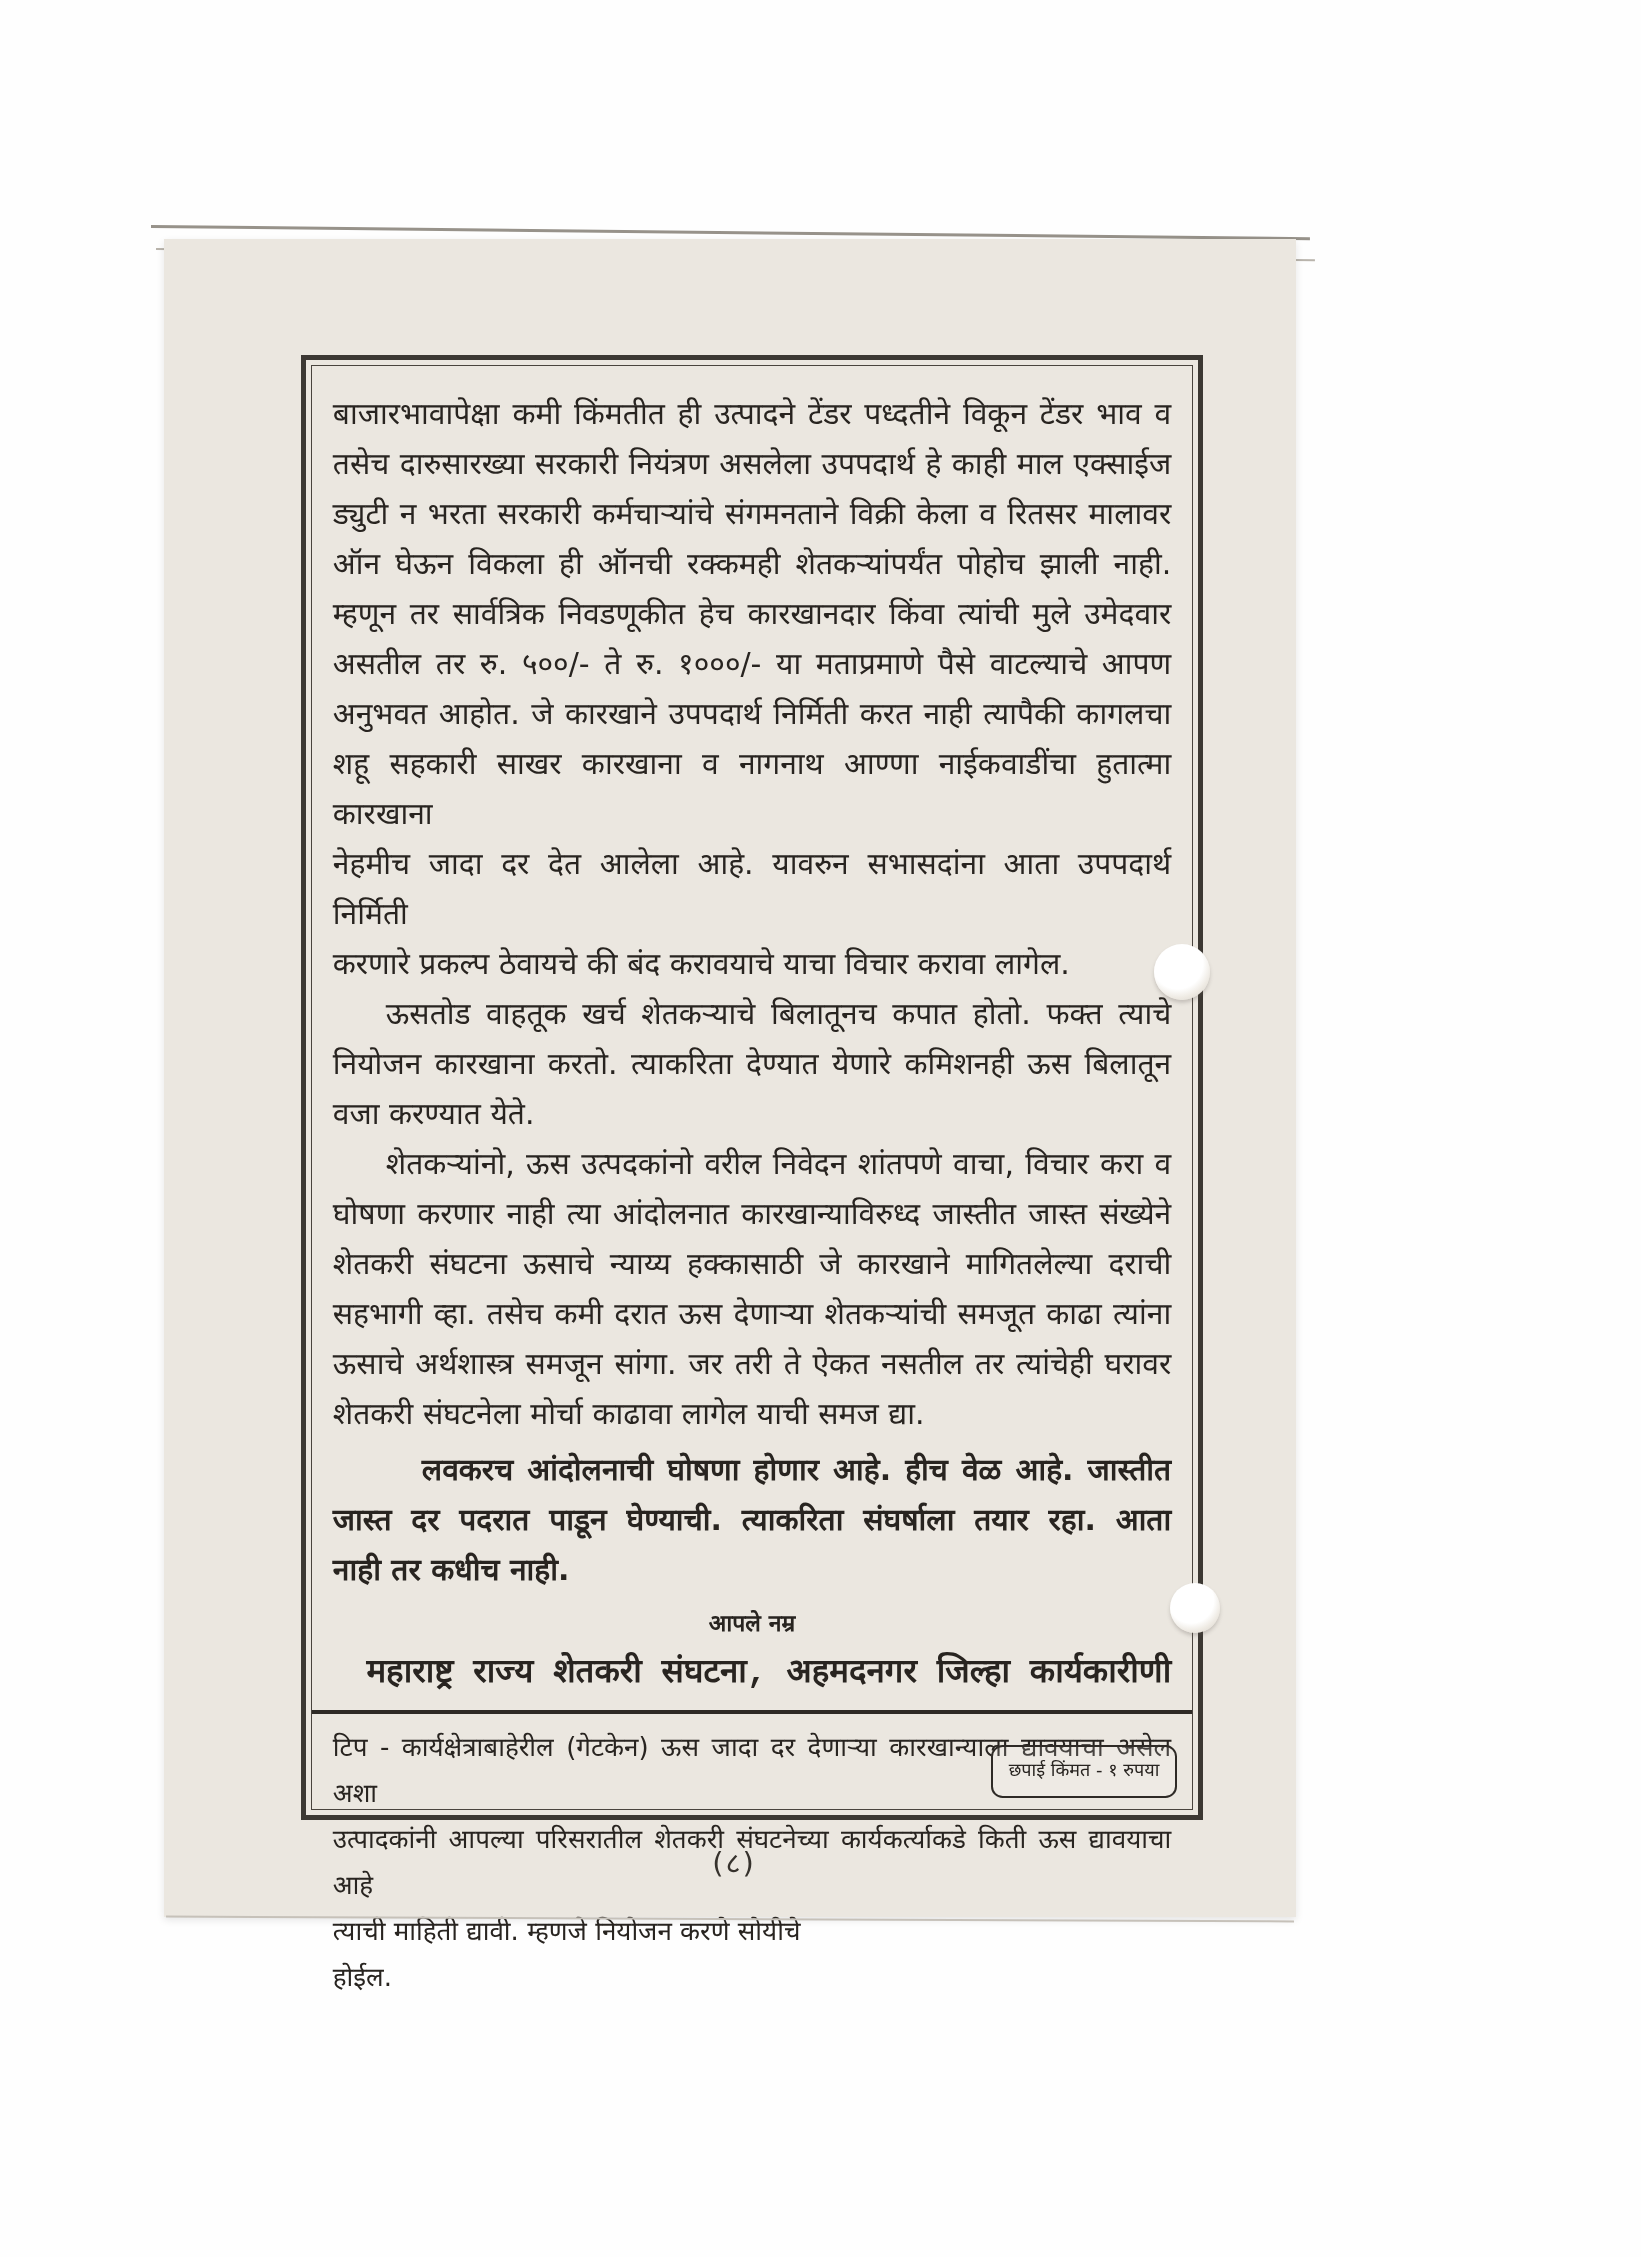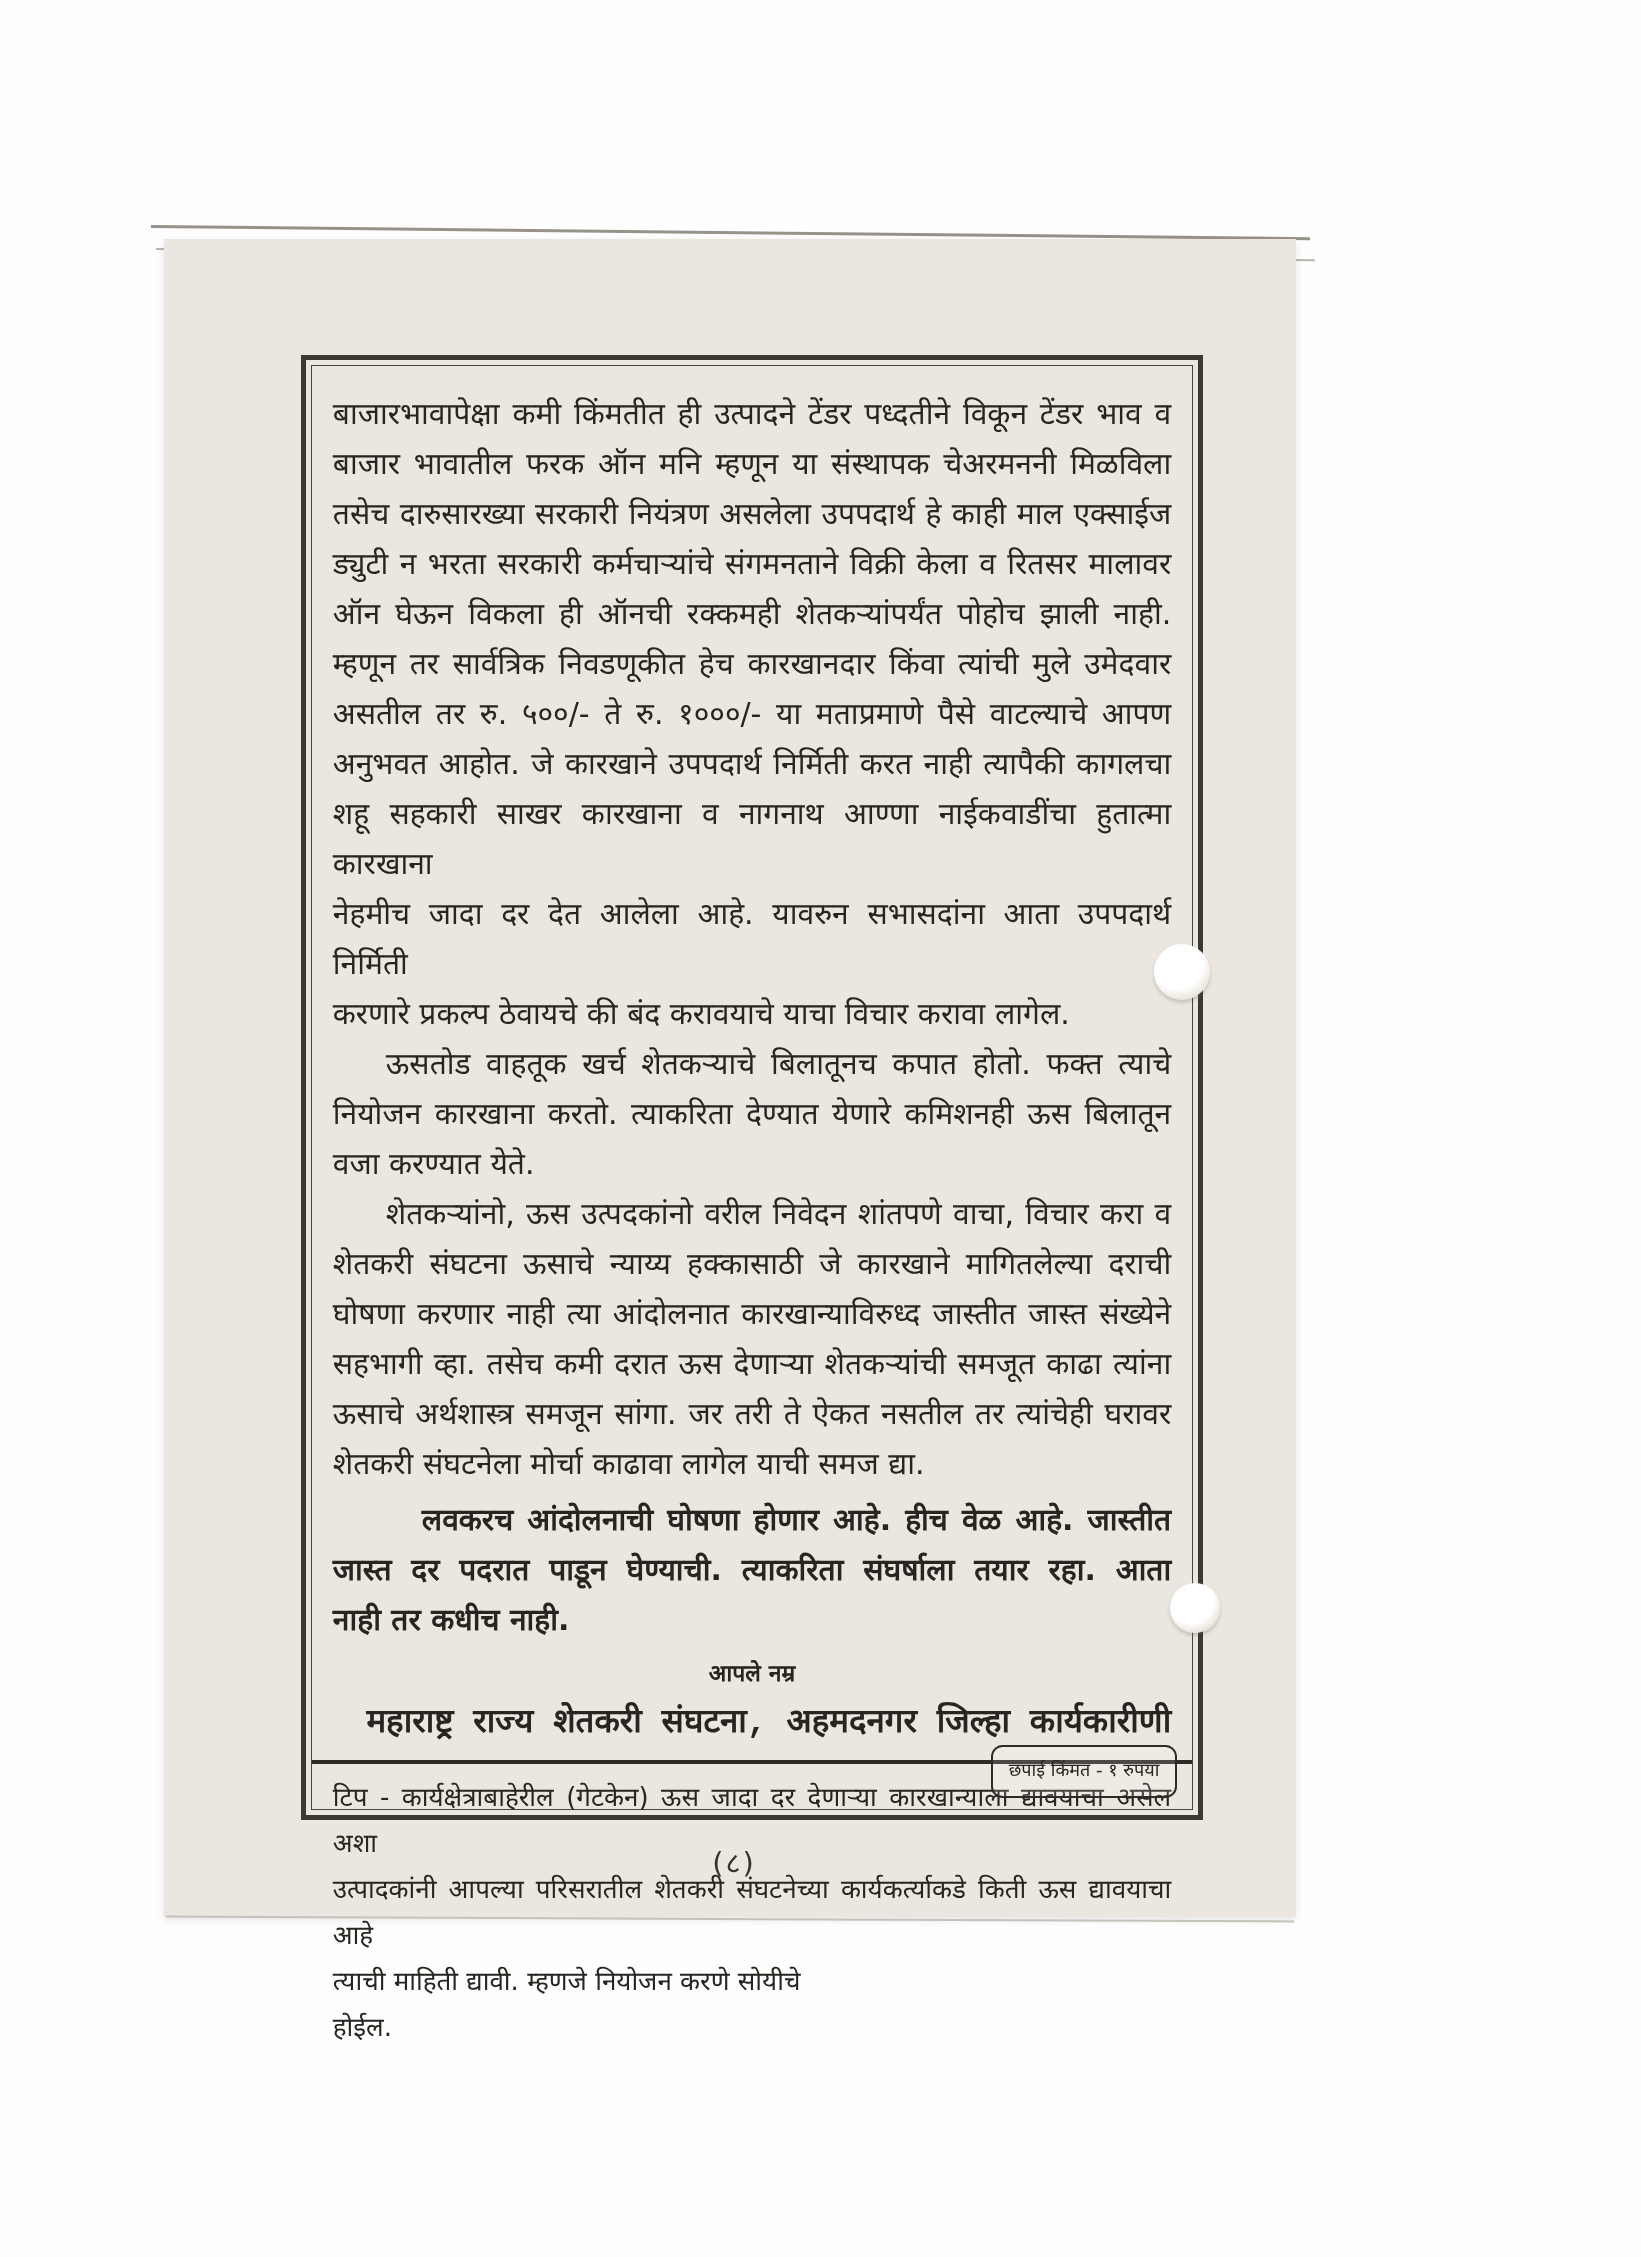--- a/index.html
+++ b/index.html
@@ -107,42 +107,41 @@
   <div class="edge edge-2"></div>
 
   <div class="paper">
 
     <div class="frame">
       <div class="inner-frame">
         <div class="content">
 
           <div class="para">
             <div class="line">बाजारभावापेक्षा कमी किंमतीत ही उत्पादने टेंडर पध्दतीने विकून टेंडर भाव व</div>
-            <div class="line">बाजार भावातील फरक ऑन मनि म्हणून या संस्थापक चेअरमननी मिळविला</div>
             <div class="line">तसेच दारुसारख्या सरकारी नियंत्रण असलेला उपपदार्थ हे काही माल एक्साईज</div>
             <div class="line">ड्युटी न भरता सरकारी कर्मचाऱ्यांचे संगमनताने विक्री केला व रितसर मालावर</div>
             <div class="line">ऑन घेऊन विकला ही ऑनची रक्कमही शेतकऱ्यांपर्यंत पोहोच झाली नाही.</div>
             <div class="line">म्हणून तर सार्वत्रिक निवडणूकीत हेच कारखानदार किंवा त्यांची मुले उमेदवार</div>
             <div class="line">असतील तर रु. ५००/- ते रु. १०००/- या मताप्रमाणे पैसे वाटल्याचे आपण</div>
             <div class="line">अनुभवत आहोत. जे कारखाने उपपदार्थ निर्मिती करत नाही त्यापैकी कागलचा</div>
             <div class="line">शहू सहकारी साखर कारखाना व नागनाथ आण्णा नाईकवाडींचा हुतात्मा कारखाना</div>
             <div class="line">नेहमीच जादा दर देत आलेला आहे. यावरुन सभासदांना आता उपपदार्थ निर्मिती</div>
             <div class="line last">करणारे प्रकल्प ठेवायचे की बंद करावयाचे याचा विचार करावा लागेल.</div>
           </div>
 
           <div class="para">
             <div class="line indent1">ऊसतोड वाहतूक खर्च शेतकऱ्याचे बिलातूनच कपात होतो. फक्त त्याचे</div>
             <div class="line">नियोजन कारखाना करतो. त्याकरिता देण्यात येणारे कमिशनही ऊस बिलातून</div>
             <div class="line last">वजा करण्यात येते.</div>
           </div>
 
           <div class="para">
             <div class="line indent1">शेतकऱ्यांनो, ऊस उत्पदकांनो वरील निवेदन शांतपणे वाचा, विचार करा व</div>
+            <div class="line">घोषणा करणार नाही त्या आंदोलनात कारखान्याविरुध्द जास्तीत जास्त संख्येने</div>
             <div class="line">शेतकरी संघटना ऊसाचे न्याय्य हक्कासाठी जे कारखाने मागितलेल्या दराची</div>
-            <div class="line">घोषणा करणार नाही त्या आंदोलनात कारखान्याविरुध्द जास्तीत जास्त संख्येने</div>
             <div class="line">सहभागी व्हा. तसेच कमी दरात ऊस देणाऱ्या शेतकऱ्यांची समजूत काढा त्यांना</div>
             <div class="line">ऊसाचे अर्थशास्त्र समजून सांगा. जर तरी ते ऐकत नसतील तर त्यांचेही घरावर</div>
             <div class="line last">शेतकरी संघटनेला मोर्चा काढावा लागेल याची समज द्या.</div>
           </div>
 
           <div class="para bold-para">
             <div class="line indent2">लवकरच आंदोलनाची घोषणा होणार आहे. हीच वेळ आहे. जास्तीत</div>
             <div class="line">जास्त दर पदरात पाडून घेण्याची. त्याकरिता संघर्षाला तयार रहा. आता</div>
             <div class="line last">नाही तर कधीच नाही.</div>
           </div>

